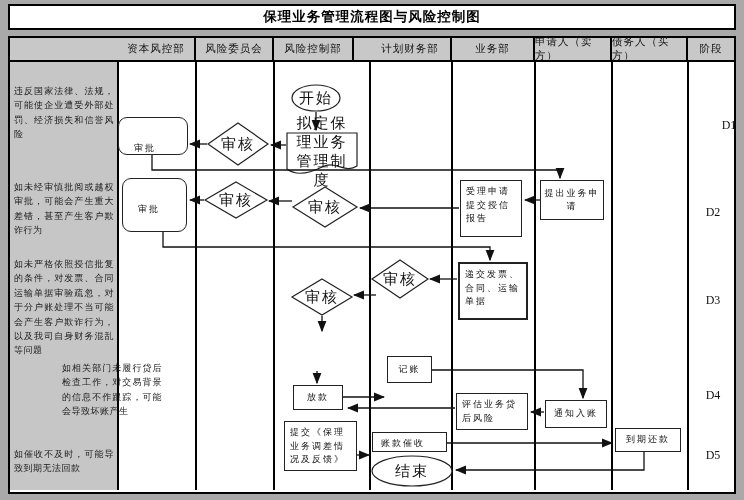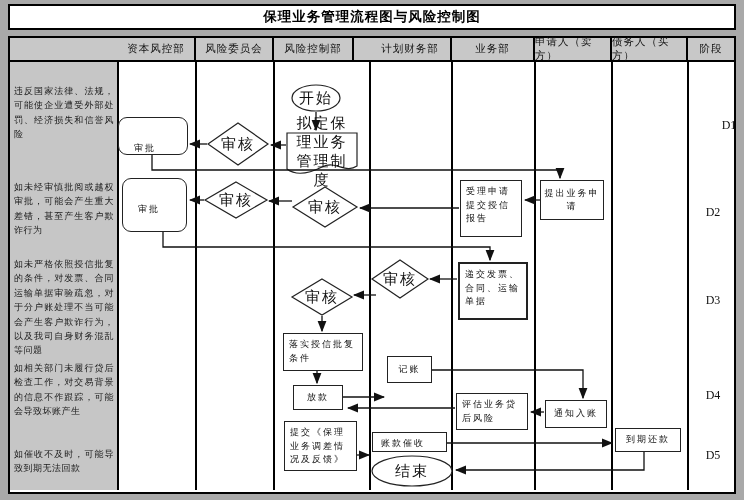--- a/index.html
+++ b/index.html
@@ -79,21 +79,21 @@
     <div class="vline" style="left:263px;"></div>
     <div class="vline" style="left:359px;"></div>
     <div class="vline" style="left:441px;"></div>
     <div class="vline" style="left:524px;"></div>
     <div class="vline" style="left:601px;"></div>
     <div class="vline" style="left:677px;"></div>
 
     <div class="risk" style="top:22px;">违反国家法律、法规，可能使企业遭受外部处罚、经济损失和信誉风险</div>
     <div class="risk" style="top:118px;">如未经审慎批阅或越权审批，可能会产生重大差错，甚至产生客户欺诈行为</div>
     <div class="risk" style="top:195px;">如未严格依照授信批复的条件，对发票、合同运输单据审验疏忽，对于分户账处理不当可能会产生客户欺诈行为，以及我司自身财务混乱等问题</div>
-    <div class="risk" style="top:299px;">如相关部门未履行贷后检查工作，对交易背景的信息不作跟踪，可能会导致坏账产生</div>
+    <div class="risk" style="top:299px;margin-left:48px;">如相关部门未履行贷后检查工作，对交易背景的信息不作跟踪，可能会导致坏账产生</div>
     <div class="risk" style="top:385px;">如催收不及时，可能导致到期无法回款</div>
 
     <div class="stage" style="left:703px;top:63px;margin-left:16px;">D1</div>
     <div class="stage" style="left:703px;top:150px;">D2</div>
     <div class="stage" style="left:703px;top:238px;">D3</div>
     <div class="stage" style="left:703px;top:333px;">D4</div>
     <div class="stage" style="left:703px;top:393px;">D5</div>
   </div>
 
   <svg class="flow" width="744" height="500" viewBox="0 0 744 500">
@@ -134,21 +134,20 @@
       <polyline points="447,443 612,443"></polyline>
       <polyline points="644,452 644,470 456,470"></polyline>
     </g>
   </svg>
 
   <div class="node round" style="left:118px;top:117px;width:70px;height:38px;">审批</div>
   <div class="node round" style="left:122px;top:178px;width:65px;height:54px;">审批</div>
   <div class="node tl" style="left:460px;top:180px;width:62px;height:57px;">受理申请提交授信报告</div>
   <div class="node c" style="left:540px;top:180px;width:64px;height:40px;">提出业务申请</div>
   <div class="node tl b2" style="left:458px;top:262px;width:70px;height:58px;">递交发票、合同、运输单据</div>
-  <div class="node tl" style="left:283px;top:333px;width:80px;height:38px;">落实授信批复条件</div>
   <div class="node c" style="left:387px;top:356px;width:45px;height:27px;">记账</div>
   <div class="node c" style="left:293px;top:385px;width:50px;height:25px;">放款</div>
   <div class="node c" style="left:545px;top:400px;width:62px;height:28px;">通知入账</div>
   <div class="node tl" style="left:456px;top:393px;width:72px;height:37px;">评估业务贷后风险</div>
   <div class="node tl" style="left:284px;top:421px;width:73px;height:50px;">提交《保理业务调差情况及反馈》</div>
   <div class="node tl" style="left:372px;top:432px;width:75px;height:20px;padding-left:8px;">账款催收</div>
   <div class="node c" style="left:615px;top:428px;width:66px;height:24px;">到期还款</div>
 
   <div class="slab" style="left:316px;top:98px;">开始</div>
   <div class="slab wrap" style="left:322px;top:152px;">拟定保理业务管理制度</div>

